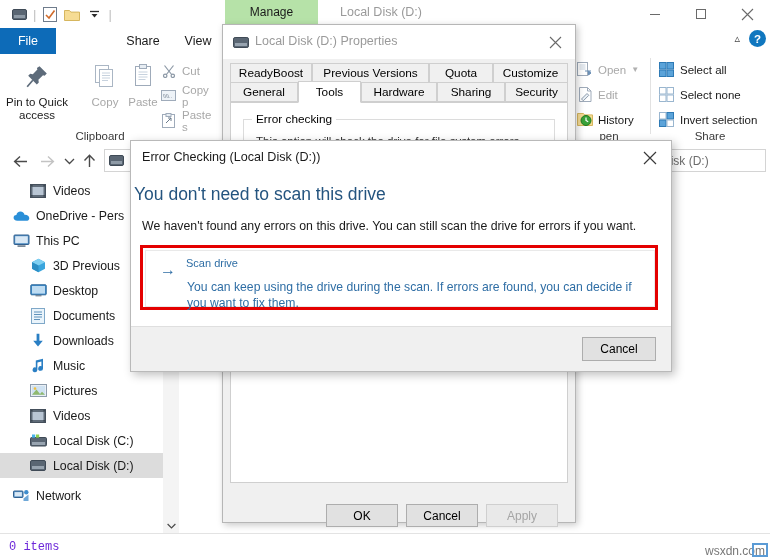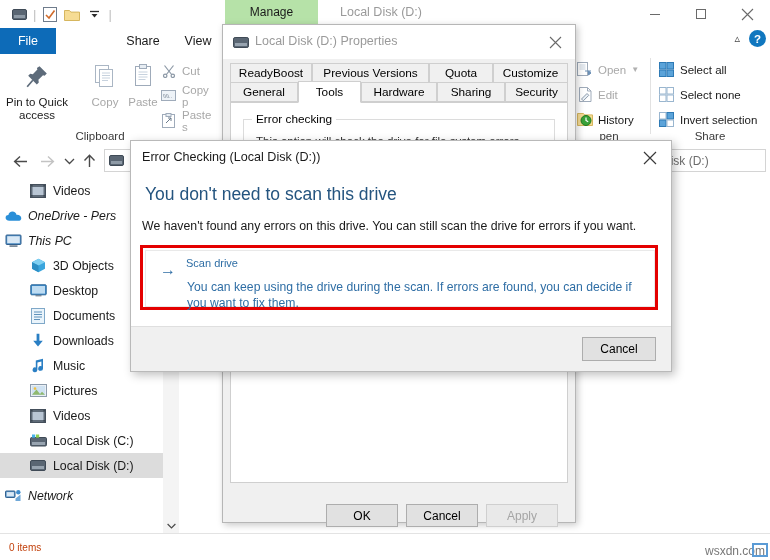--- a/index.html
+++ b/index.html
@@ -58,33 +58,33 @@
   .addrbox{position:absolute;left:104px;top:5px;width:545px;height:23px;border:1px solid #d4d4d4;background:#fff;
     display:flex;align-items:center;padding-left:4px;box-sizing:border-box;}
   .searchbox{position:absolute;left:656px;top:5px;width:110px;height:23px;border:1px solid #d4d4d4;background:#fff;
     display:flex;align-items:center;padding-left:5px;box-sizing:border-box;font-size:12px;color:#6d6d6d;}
 
   
   .navpane{position:absolute;left:0;top:178px;width:163px;height:356px;background:#ffffff;overflow:hidden;}
   .navitem{position:absolute;left:0;width:163px;height:25px;display:flex;align-items:center;font-size:12.3px;color:#1a1a1a;}
   .navitem .nicon{width:18px;height:18px;margin-right:6px;display:flex;align-items:center;justify-content:center;flex:0 0 18px;}
   .navitem.sel{background:#dcdcdc;}
-  .navpane .ind1{padding-left:4px;font-style:italic;}
+  .navpane .ind1{padding-left:12px;}
   .navpane .ind2{padding-left:29px;}
 
   .vscroll{position:absolute;left:163px;top:178px;width:16px;height:356px;background:#f4f4f4;}
   .vthumb{position:absolute;left:0;top:0;width:16px;height:158px;background:#a0a0a0;}
   .vdown{position:absolute;left:0;bottom:0;width:16px;height:17px;display:flex;align-items:center;justify-content:center;color:#4a4a4a;font-size:9px;}
 
   .filelist{position:absolute;left:179px;top:178px;width:591px;height:356px;background:#ffffff;}
 
   
   .statusbar{position:absolute;left:0;bottom:0;width:770px;height:26px;background:#ffffff;border-top:1px solid #e3e3e3;
     display:flex;align-items:center;}
-  .statusbar .stext{margin-left:9px;font-size:10px;color:#c2410c;}
+  .statusbar .stext{margin-left:9px;font-size:12px;color:#6d28d9;font-family:Liberation Mono, monospace;}
 
   
   #propdlg{position:absolute;left:222px;top:24px;width:352px;height:497px;background:#f0f0f0;
     border:1px solid #b6b6b6;box-shadow:2px 2px 7px rgba(0,0,0,0.22);}
   .pd-title{position:absolute;left:0;top:0;width:100%;height:34px;background:#ffffff;}
   .pd-title .ticon{position:absolute;left:9px;top:9px;width:17px;height:17px;display:flex;align-items:center;justify-content:center;}
   .pd-title .ttext{position:absolute;left:32px;top:9px;font-size:12.5px;color:#9a9a9a;}
   .pd-close{position:absolute;right:0;top:0;width:40px;height:34px;display:flex;align-items:center;justify-content:center;color:#6a6a6a;}
 
   .tabstrip{position:absolute;left:7px;top:38px;width:338px;height:40px;}
@@ -101,21 +101,21 @@
   .pbtn{position:absolute;top:8px;width:72px;height:23px;border:1px solid #adadad;background:#e1e1e1;
     font-size:12px;color:#000;display:flex;align-items:center;justify-content:center;box-sizing:border-box;}
   .pbtn.disabled{color:#a5a5a5;border-color:#cfcfcf;background:#e9e9e9;}
 
   
   #errdlg{position:absolute;left:130px;top:140px;width:540px;height:230px;background:#ffffff;
     border:1px solid #b9b9b9;box-shadow:3px 3px 9px rgba(0,0,0,0.25);}
   .ed-title{position:absolute;left:0;top:0;width:100%;height:34px;}
   .ed-title .etext{position:absolute;left:11px;top:9px;font-size:12.6px;color:#1a1a1a;}
   .ed-close{position:absolute;right:0;top:0;width:42px;height:34px;display:flex;align-items:center;justify-content:center;color:#3a3a3a;}
-  .ed-head{position:absolute;left:14px;top:43px;font-size:17.5px;color:#24547f;font-weight:normal;}
+  .ed-head{position:absolute;left:3px;top:43px;font-size:17.5px;color:#24547f;font-weight:normal;}
   .ed-sub{position:absolute;left:11px;top:78px;width:510px;font-size:12.3px;color:#1a1a1a;}
 
   .redbox{position:absolute;left:9px;top:104px;width:518px;height:65px;border:3px solid #e40000;box-sizing:border-box;}
   .cmdlink{position:absolute;left:2px;top:2px;width:510px;height:57px;background:#ffffff;border:1px solid #e9e9e9;box-sizing:border-box;}
   .cl-arrow{position:absolute;left:14px;top:11px;color:#2f6ea5;font-size:16px;line-height:16px;}
   .cl-main{position:absolute;left:40px;top:6px;font-size:11px;color:#2f6ea5;}
   .cl-desc{position:absolute;left:41px;top:28px;width:450px;font-size:12.2px;color:#2f6ea5;line-height:16px;}
 
   .ed-foot{position:absolute;left:0;bottom:0;width:100%;height:44px;background:#f0f0f0;border-top:1px solid #dfdfdf;}
   .ed-cancel{position:absolute;right:15px;top:10px;width:74px;height:24px;border:1px solid #adadad;background:#e1e1e1;
@@ -425,21 +425,21 @@
     </div>
 
     <div class="navitem ind2" style="top:75px;">
       <span class="nicon">
         <svg width="15" height="15" viewBox="0 0 15 15">
             <path d="M7.5 0.8 L14 4.2 V10.8 L7.5 14.2 L1 10.8 V4.2 z" fill="#3aa5dd"></path>
             <path d="M7.5 0.8 L14 4.2 L7.5 7.6 L1 4.2 z" fill="#7fd0f2"></path>
             <path d="M7.5 7.6 V14.2 L1 10.8 V4.2 z" fill="#2b8ec4"></path>
           </svg>
       </span>
-      <span>3D Objects</span>
+      <span>3D Previous</span>
     </div>
 
     <div class="navitem ind2" style="top:100px;">
       <span class="nicon">
         <svg width="17" height="13" viewBox="0 0 17 13">
             <rect x="0.8" y="0.8" width="15.4" height="10" rx="0.8" fill="#3f8dcd" stroke="#2b6697"></rect>
             <rect x="2" y="2" width="13" height="7.6" fill="#bedcf2"></rect>
             <rect x="5.5" y="11" width="6" height="1.4" fill="#7c8b99"></rect>
           </svg>
       </span>

